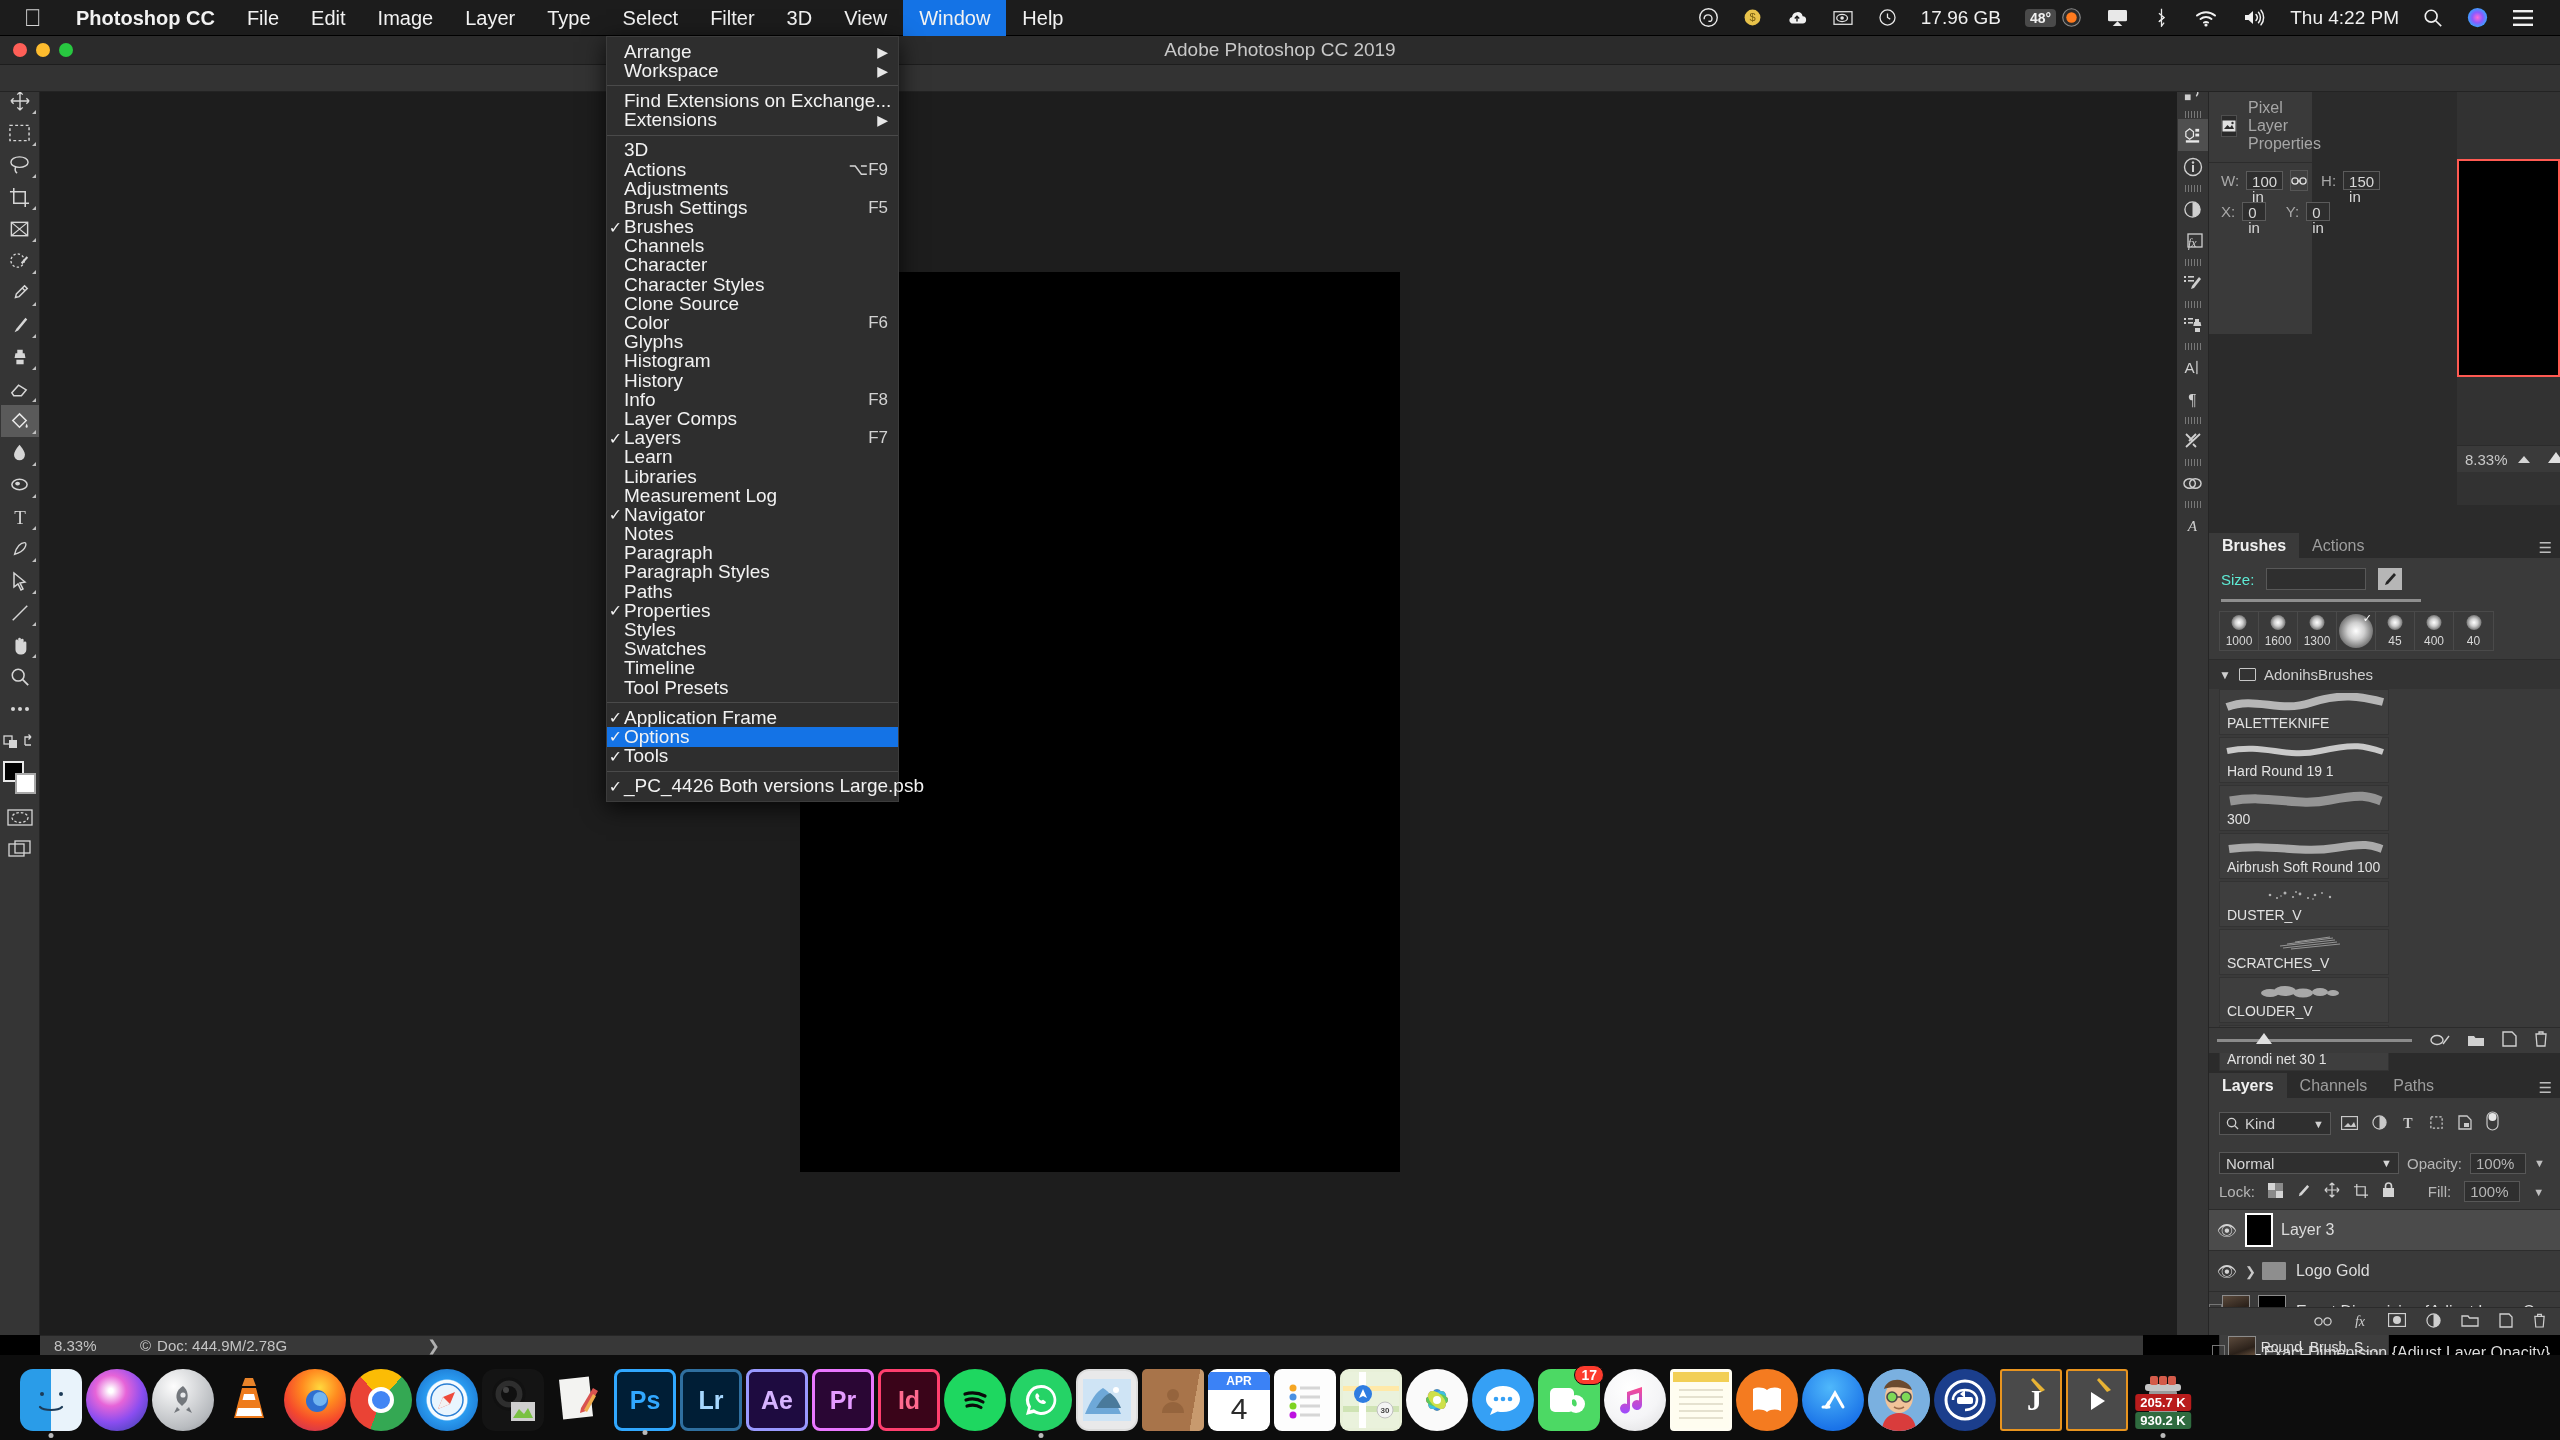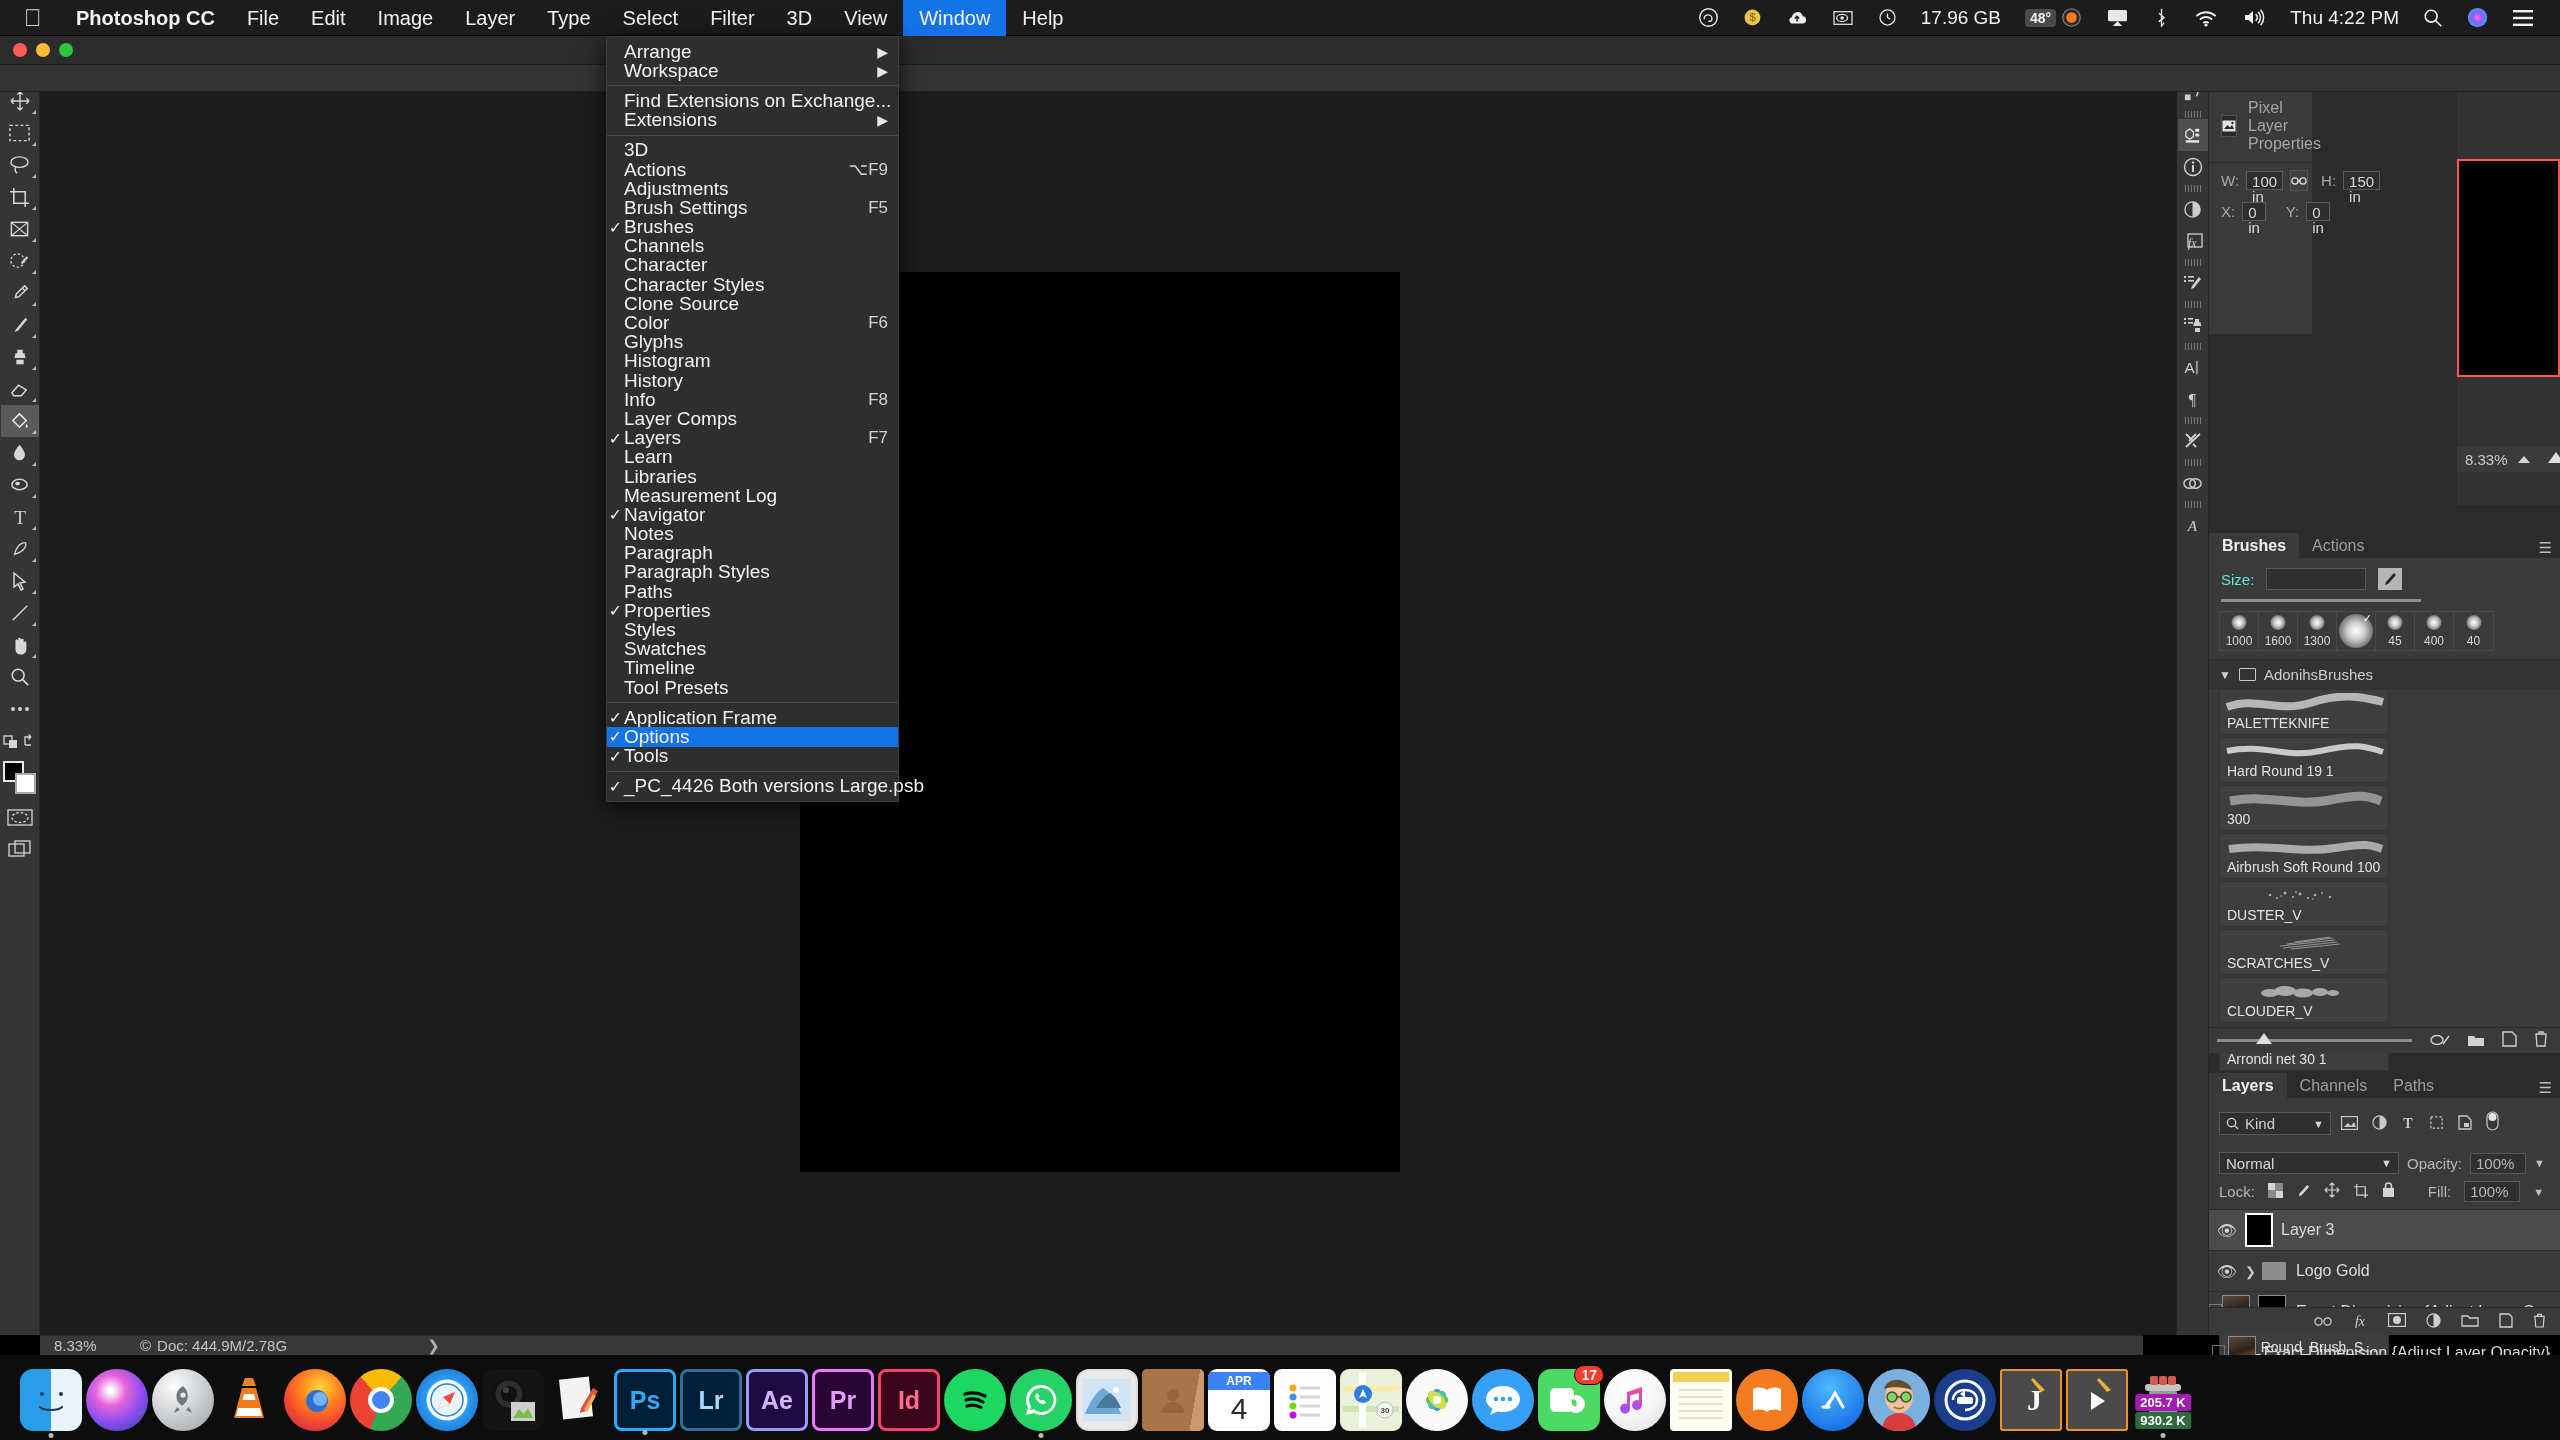--- a/index.html
+++ b/index.html
@@ -323,20 +323,21 @@
     </span>
   </div>
 </div>
 
 <div id="titlebar">
   <div class="traffic">
     <span class="tl r"></span>
     <span class="tl y"></span>
     <span class="tl g"></span>
   </div>
+  <div id="app-title">Adobe Photoshop CC 2019</div>
 </div>
 
 <div id="optionsbar"></div>
 
 <div id="doctab">
   <span class="x">✕</span>
   <span class="badge">©</span>
   <span>_PC_4426 Both versions Large.psb @ 8.33% (Layer 3, RGB/16*) *</span>
 </div>
 
@@ -1906,17 +1907,17 @@
   <div class="dock-icon" style="background:transparent;position:relative;">
     <svg width="56" height="56" viewBox="0 0 56 56">
         <g fill="#b8b8b8">
           <rect x="14" y="18" width="28" height="30" rx="3" fill="#9a9a9a"></rect>
           <rect x="10" y="12" width="36" height="7" rx="3" fill="#c4c4c4"></rect>
           <rect x="24" y="4" width="8" height="9" rx="2" fill="#d45b4a"></rect>
           <rect x="15" y="4" width="8" height="9" rx="2" fill="#d45b4a"></rect>
           <rect x="33" y="4" width="8" height="9" rx="2" fill="#d45b4a"></rect>
         </g>
       </svg>
-    <span class="memchip" style="background:#a21caf;bottom:20px;">205.7 K</span>
+    <span class="memchip" style="background:#b91c1c;bottom:20px;">205.7 K</span>
     <span class="memchip" style="background:#2f6b3f;bottom:2px;">930.2 K</span>
     <i class="dot"></i>
   </div>
 </div>
 
 </body></html>

